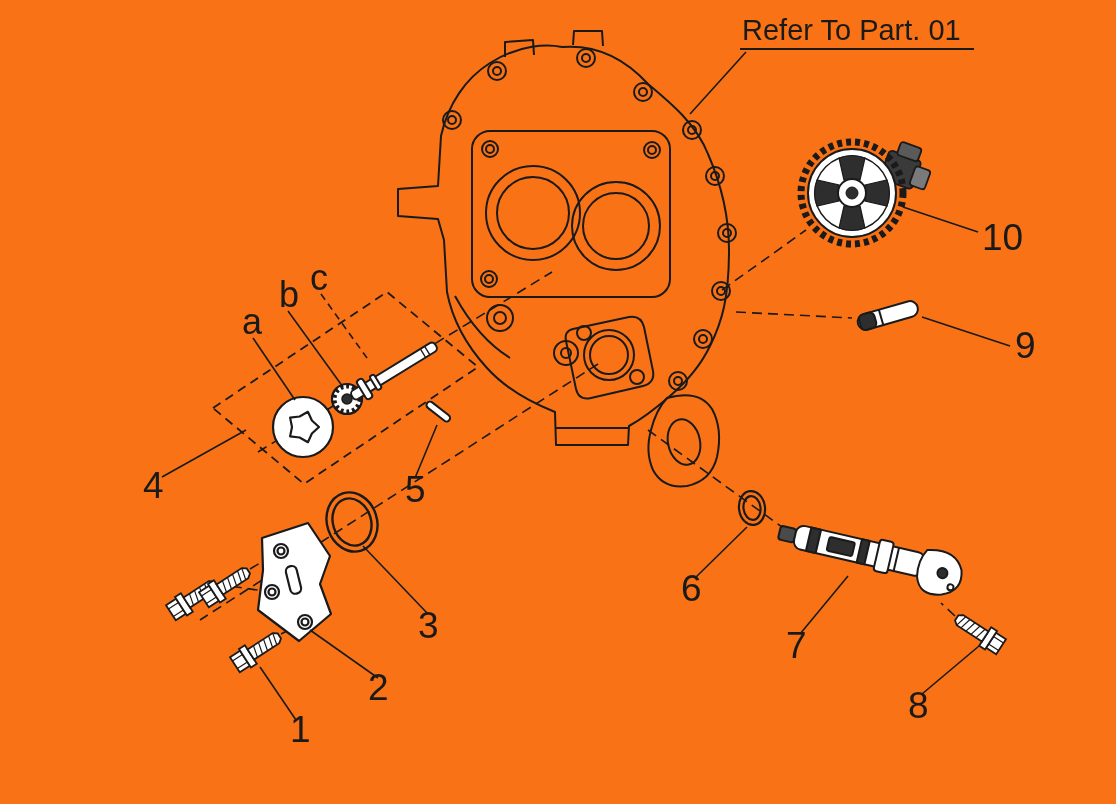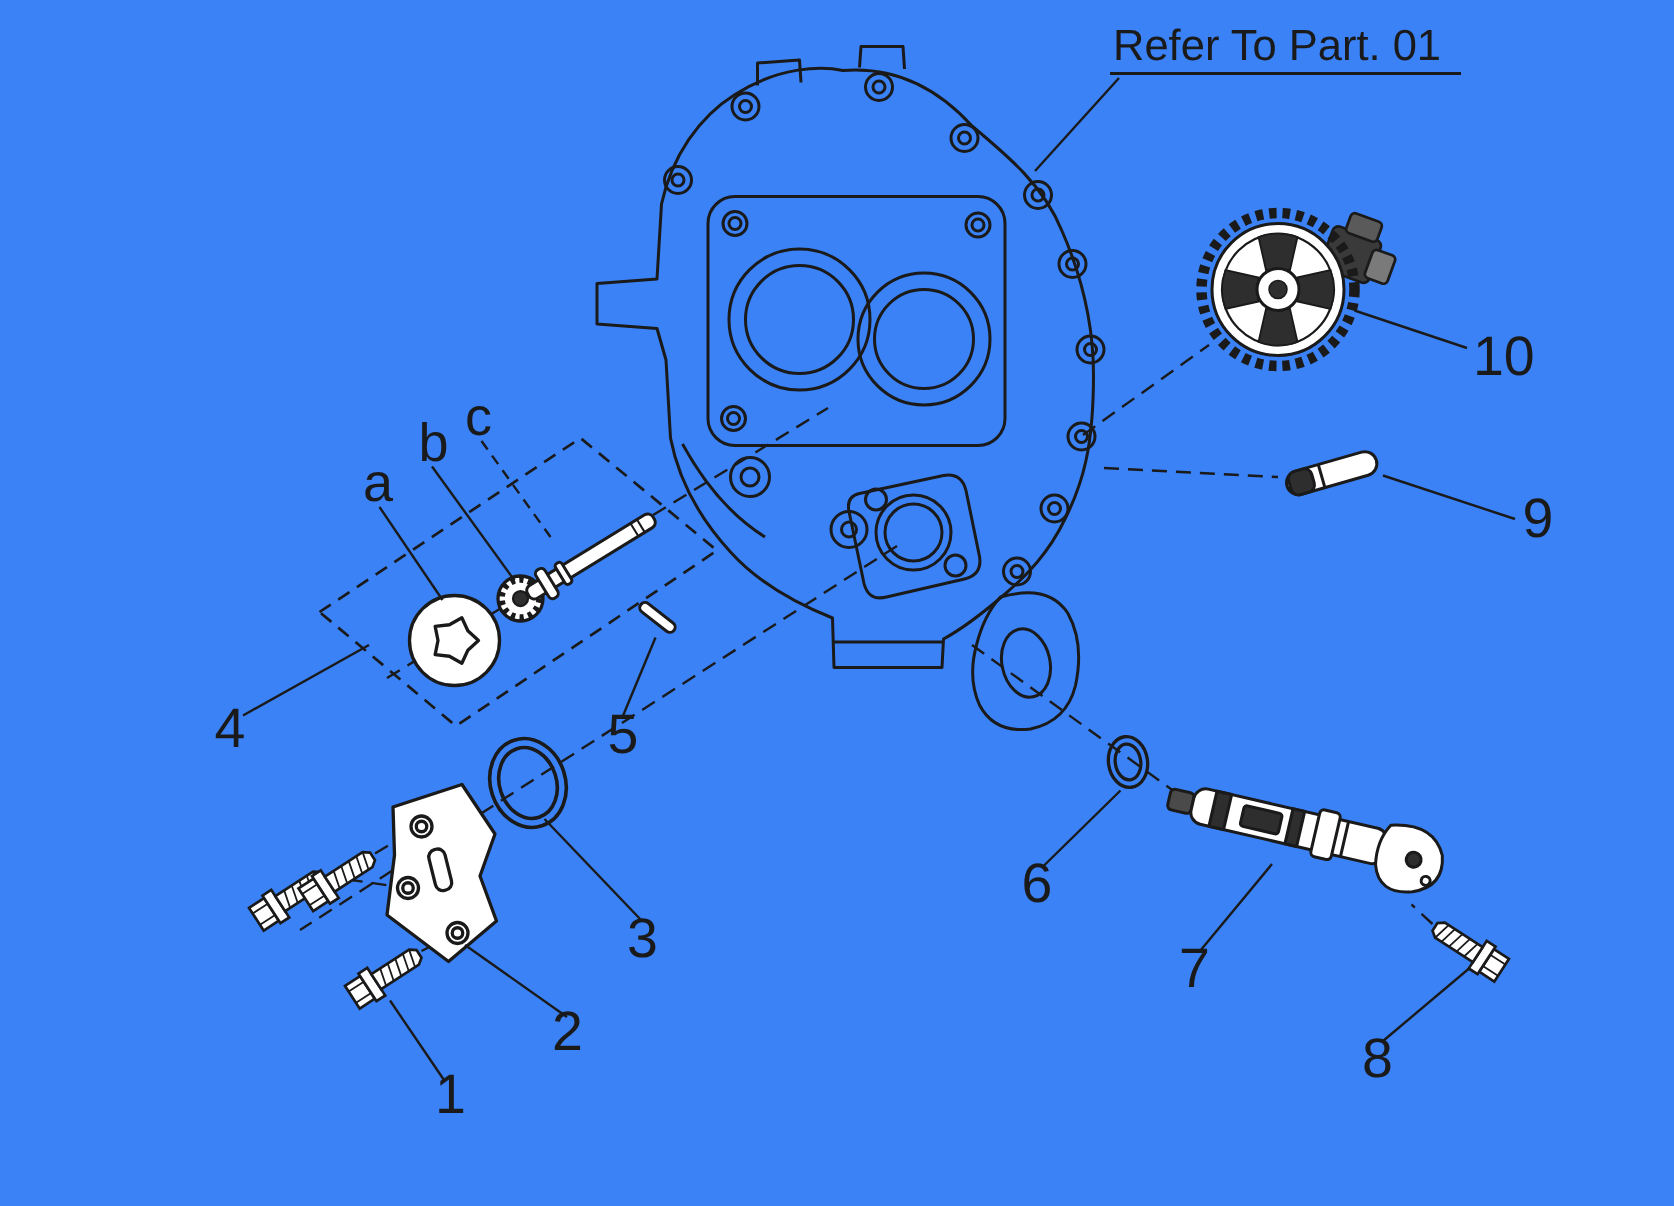--- a/index.html
+++ b/index.html
@@ -5,21 +5,21 @@
   html, body {
     margin: 0;
     padding: 0;
     background: #ffffff;
     font-family: "Liberation Sans", sans-serif;
   }
   .stage {
     position: relative;
     width: 1116px;
     height: 804px;
-    background: #3b82f6;
+    background: #f97316;
     overflow: hidden;
   }
   svg { display: block; }
   svg text {
     font-family: "Liberation Sans", sans-serif;
     fill: #1a1a1a;
   }
   .part-num { font-size: 37px; }
   .callout-letter { font-size: 36px; }
   .ref-note { font-size: 29px; }

